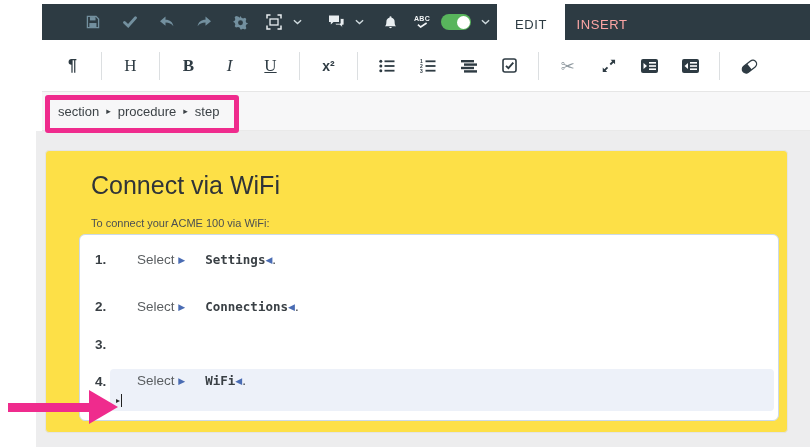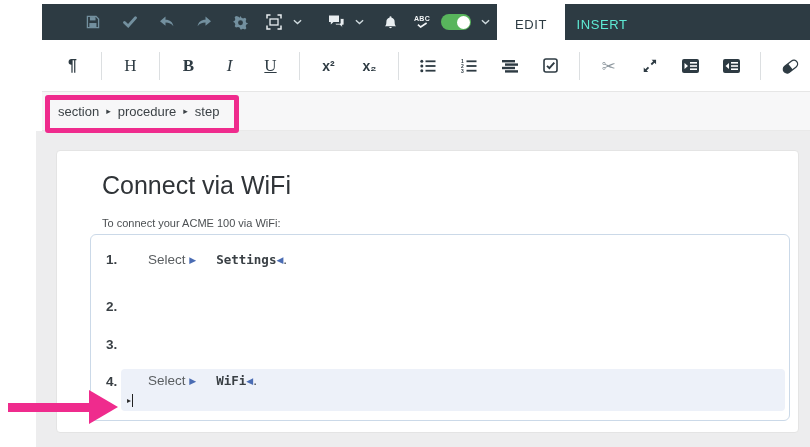--- a/index.html
+++ b/index.html
@@ -15,21 +15,21 @@
   .chev { display:flex; align-items:center; justify-content:center; width:16px; color:#cfdade; }
   .abc-wrap { display:flex; flex-direction:column; align-items:center; justify-content:center; width:22px; margin-left:6px; color:#f2f5f7; }
   .abc-txt { font-size:7px; font-weight:bold; letter-spacing:0.3px; line-height:6px; }
   .toggle { position:relative; width:30px; height:16px; border-radius:8px; background:#58b55c; margin-left:8px; }
   .toggle .knob { position:absolute; right:1.5px; top:1.5px; width:13px; height:13px; border-radius:50%; background:#ffffff; }
   .flip { transform:scaleX(-1); }
 
   
   .tabs { position:absolute; left:455px; top:0; height:40px; display:flex; }
   .tab { display:flex; align-items:center; justify-content:center; font-size:13px;
-         letter-spacing:0.6px; color:#5eead4; }
+         letter-spacing:0.6px; color:#fca5a5; }
   .tab.active { background:#ffffff; color:#2d3b43; }
   .tab-edit { width:68px; } .tab-insert { width:74px; } .tab-preview { width:96px; }
 
   
   .formatbar { position:absolute; left:42px; top:40px; width:768px; height:52px; background:#ffffff;
                border-bottom:1px solid #e6e6e6; display:flex; align-items:center; padding-left:10px; }
   .fmt-btn { width:41px; height:36px; display:flex; align-items:center; justify-content:center;
              color:#2e3b43; font-size:15px; }
   .fmt-sep { width:1px; height:28px; background:#dcdfe1; margin:0 8px; flex:0 0 auto; }
   .serif { font-family:"Liberation Serif",serif; font-size:17px; }
@@ -39,21 +39,21 @@
   .scissors { font-family:"DejaVu Sans",sans-serif; font-size:17px; color:#8d979e; }
 
   
   .crumbbar { position:absolute; left:42px; top:92px; width:768px; height:39px; background:#f7f7f8;
               border-bottom:1px solid #e9e9e9; display:flex; align-items:center; padding-left:16px;
               font-size:13px; color:#3c4246; }
   .crumb-sep { font-size:9px; margin:0 7px; color:#3c4246; }
 
   
   .content { position:absolute; left:36px; top:131px; width:774px; height:316px; background:#ededee; }
-  .card { position:absolute; left:20px; top:19px; width:743px; height:283px; background:#ffffff;
+  .card { position:absolute; left:9px; top:19px; width:743px; height:283px; background:#fde047;
           border:1px solid #e4e4e4; border-radius:4px; }
   .doc-title { position:absolute; left:45px; top:20px; font-size:25px; color:#303438; }
   .doc-intro { position:absolute; left:45px; top:66px; font-size:11px; color:#4b4f52; }
   .steps { position:absolute; left:33px; top:83px; width:700px; height:187px;
            border:1px solid #cbd9e8; border-radius:6px; background:#ffffff; }
   .step-row { position:absolute; left:15px; display:flex; font-size:13.5px; color:#5a5e61; }
   .step-num { font-weight:bold; color:#3a4045; width:26px; margin-right:16px; flex:0 0 auto; }
   .menu-label { font-family:"DejaVu Sans Mono",monospace; font-weight:bold; font-size:12.5px; color:#3a4045;margin-left:20px; }
   .marker { color:#4a6cb3; font-size:9px; position:relative; top:-1px; }
   .step-suffix { color:#3a4045; }
@@ -195,23 +195,20 @@
     <div class="fmt-btn serif i">
         <span>I</span>
       </div>
     <div class="fmt-btn serif u">
         <span>U</span>
       </div>
     <div class="fmt-sep"></div>
     <div class="fmt-btn supsub">
         <span>x²</span>
       </div>
-    <div class="fmt-btn supsub">
-        <span>x₂</span>
-      </div>
     <div class="fmt-sep"></div>
     <div class="fmt-btn">
       <span>
         <svg viewBox="0 0 16 14" width="16" height="14" fill="currentColor">
             <circle cx="1.8" cy="2.3" r="1.5"></circle>
             <circle cx="1.8" cy="7" r="1.5"></circle>
             <circle cx="1.8" cy="11.7" r="1.5"></circle>
             <rect x="5.5" y="1.4" width="10" height="1.8"></rect>
             <rect x="5.5" y="6.1" width="10" height="1.8"></rect>
             <rect x="5.5" y="10.8" width="10" height="1.8"></rect>
@@ -312,20 +309,21 @@
 
       <div class="steps">
 
         <div class="step-row" style="top:17px;">
           <span class="step-num">1.</span>
           <span><span>Select </span><span class="marker">▶</span><span class="menu-label">Settings</span><span class="marker">◀</span><span class="step-suffix">.</span></span>
         </div>
 
         <div class="step-row" style="top:64px;">
           <span class="step-num">2.</span>
+          <span><span>Select </span><span class="marker">▶</span><span class="menu-label">Connections</span><span class="marker">◀</span><span class="step-suffix">.</span></span>
         </div>
 
         <div class="step-row" style="top:102px;">
           <span class="step-num">3.</span>
         </div>
 
         <span class="hl-num">4.</span>
         <div class="hl-row">
           <span class="hl-text"><span>Select </span><span class="marker">▶</span><span class="menu-label">WiFi</span><span class="marker">◀</span><span class="step-suffix">.</span></span>
           <span class="cursor">

